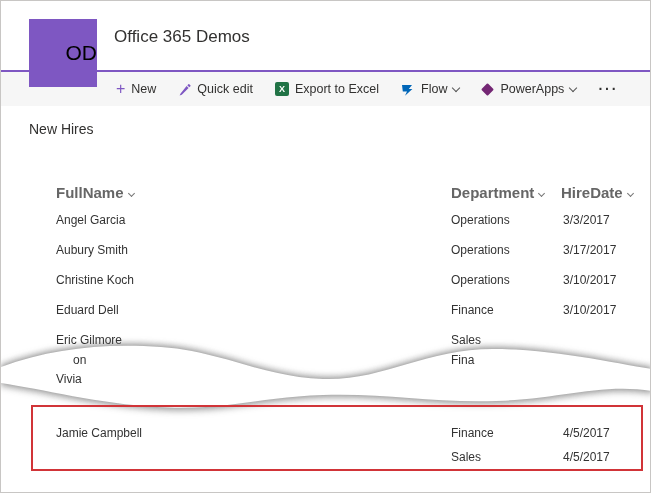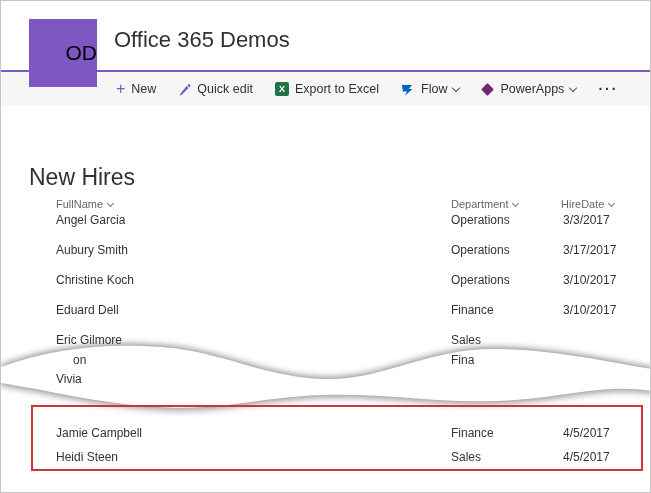--- a/index.html
+++ b/index.html
@@ -7,38 +7,38 @@
     position:relative; width:651px; height:493px; box-sizing:border-box;
     border:1px solid #c8c6c4; background:#fff; overflow:hidden;
     font-family:"Liberation Sans", sans-serif; color:#323130;
   }
   
   .logo {
     position:absolute; left:28px; top:18px; width:68px; height:68px;
     background:#7e57c2; color:#000000; display:flex; align-items:center;
     justify-content:flex-end; font-size:21px; z-index:6; cursor:pointer;
   }
-  .site-title { position:absolute; left:113px; top:26px; font-size:22px; color:#323130; cursor:pointer; }
+  .site-title { position:absolute; left:113px; top:26px; font-size:17px; color:#323130; cursor:pointer; }
   
   .toolbar {
     position:absolute; left:0; top:69px; width:651px; height:36px; box-sizing:border-box;
     background:#f6f6f6; border-top:2px solid #7e57c2;
     display:flex; align-items:center; padding-left:115px; gap:22px; z-index:2;
   }
   .tb { display:flex; align-items:center; gap:6px; font-size:12.5px; color:#323130; cursor:pointer; white-space:nowrap; }
   .plus { color:#7e57c2; font-size:16px; line-height:1; }
   .xl-icon { width:14px; height:14px; background:#217346; border-radius:2px; color:#fff; font-size:9px; font-weight:bold; display:flex; align-items:center; justify-content:center; }
   .pa-icon { width:9px; height:9px; background:#742774; transform:rotate(45deg); border-radius:1px; margin:0 2px; }
   .chev { display:inline-block; width:5px; height:5px; border-right:1.2px solid #555; border-bottom:1.2px solid #555; transform:rotate(45deg); margin-top:-3px; }
   .chev.sm { width:4px; height:4px; border-color:#767676; margin-left:5px; vertical-align:2px; }
   .more { font-weight:bold; letter-spacing:2px; font-size:14px; }
   
-  .page-title { position:absolute; left:28px; top:120px; font-size:23px; color:#323130;margin-top:43px; }
+  .page-title { position:absolute; left:28px; top:120px; font-size:14px; color:#323130; }
   
-  .col-h { position:absolute; top:197px; font-size:11px; color:#666; cursor:pointer; z-index:1; }
+  .col-h { position:absolute; top:183px; font-size:15px; color:#666; cursor:pointer; z-index:1;font-weight:bold; }
   .rows { position:absolute; top:204px; left:0; width:516px; z-index:1; }
   .row { position:relative; height:30px; line-height:30px; font-size:12px; color:#333; cursor:pointer; }
   .row .c-name { position:absolute; left:55px; }
   .row .c-dept { position:absolute; left:450px;text-align:right; }
   .row .c-date { position:absolute; left:562px; }
   .row.abs { position:absolute; left:0; width:651px; z-index:2; }
   
   .wave { position:absolute; left:0; top:332px; z-index:3;
           filter: drop-shadow(0 -2px 3px rgba(80,80,80,.5)) drop-shadow(0 3px 3px rgba(80,80,80,.45)); }
   .frag { position:absolute; font-size:12px; color:#333; z-index:4; }
@@ -146,20 +146,19 @@
   <div class="frag" style="left:55px; top:371px;">
     <span>Vivia</span>
   </div>
 
   <div class="row abs" style="top:417px;">
     <span class="c-name">Jamie Campbell</span>
     <span class="c-dept">Finance</span>
     <span class="c-date">4/5/2017</span>
   </div>
   <div class="row abs" style="top:441px;">
-    <span class="c-name">Heidi Steen</span>
     <span class="c-dept">Sales</span>
     <span class="c-date">4/5/2017</span>
   </div>
 
   <div class="hl-box"></div>
 
 </div>
 
 </body></html>

